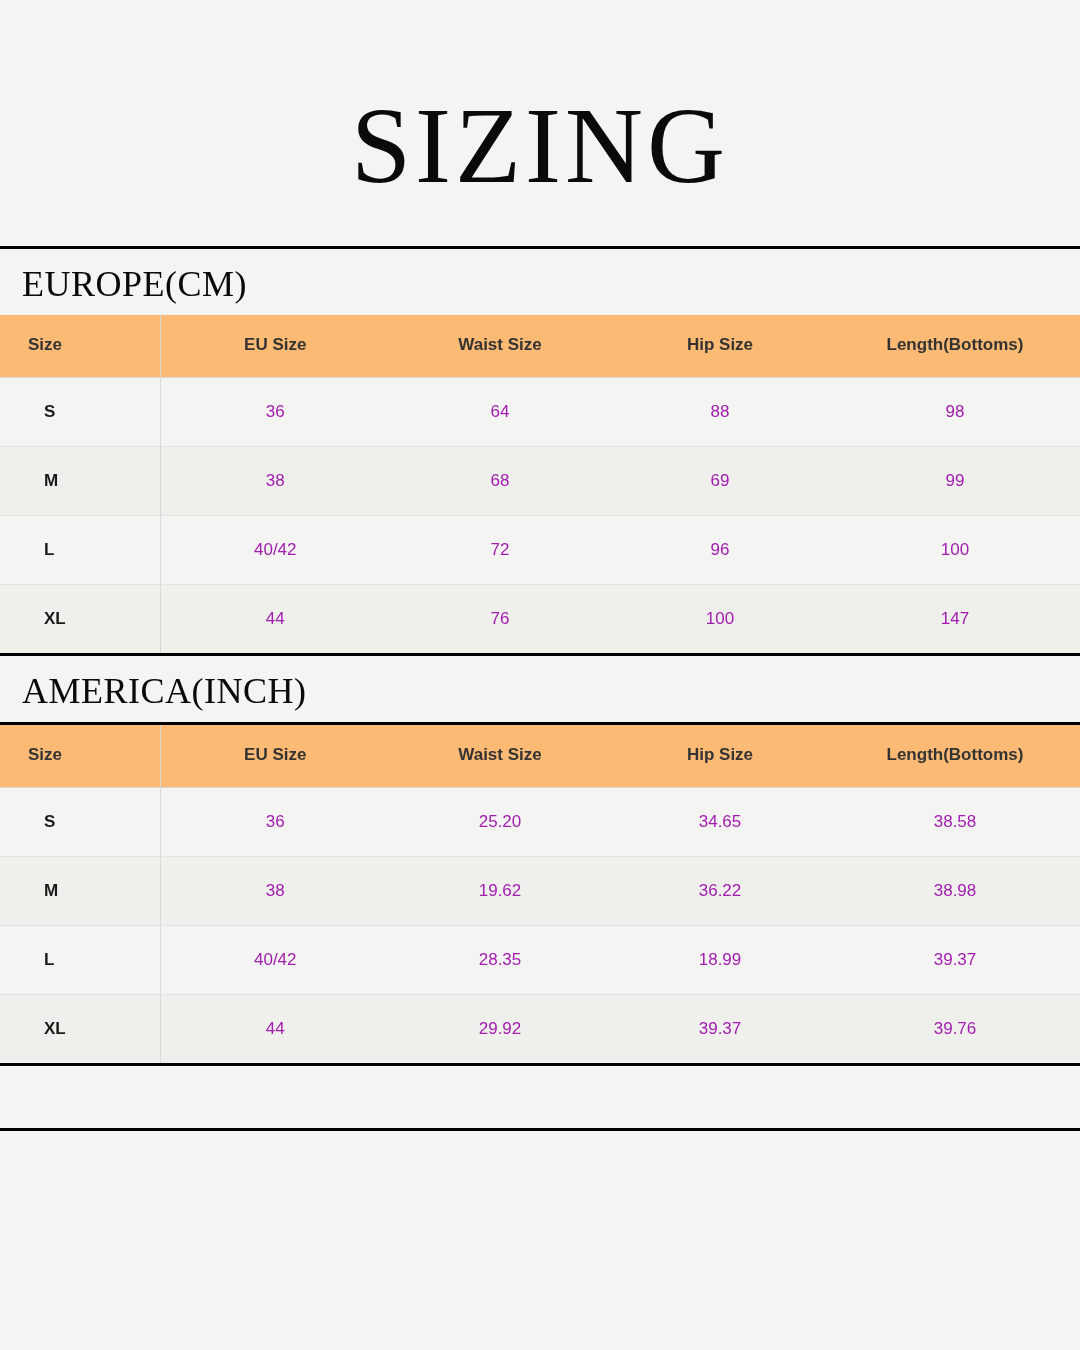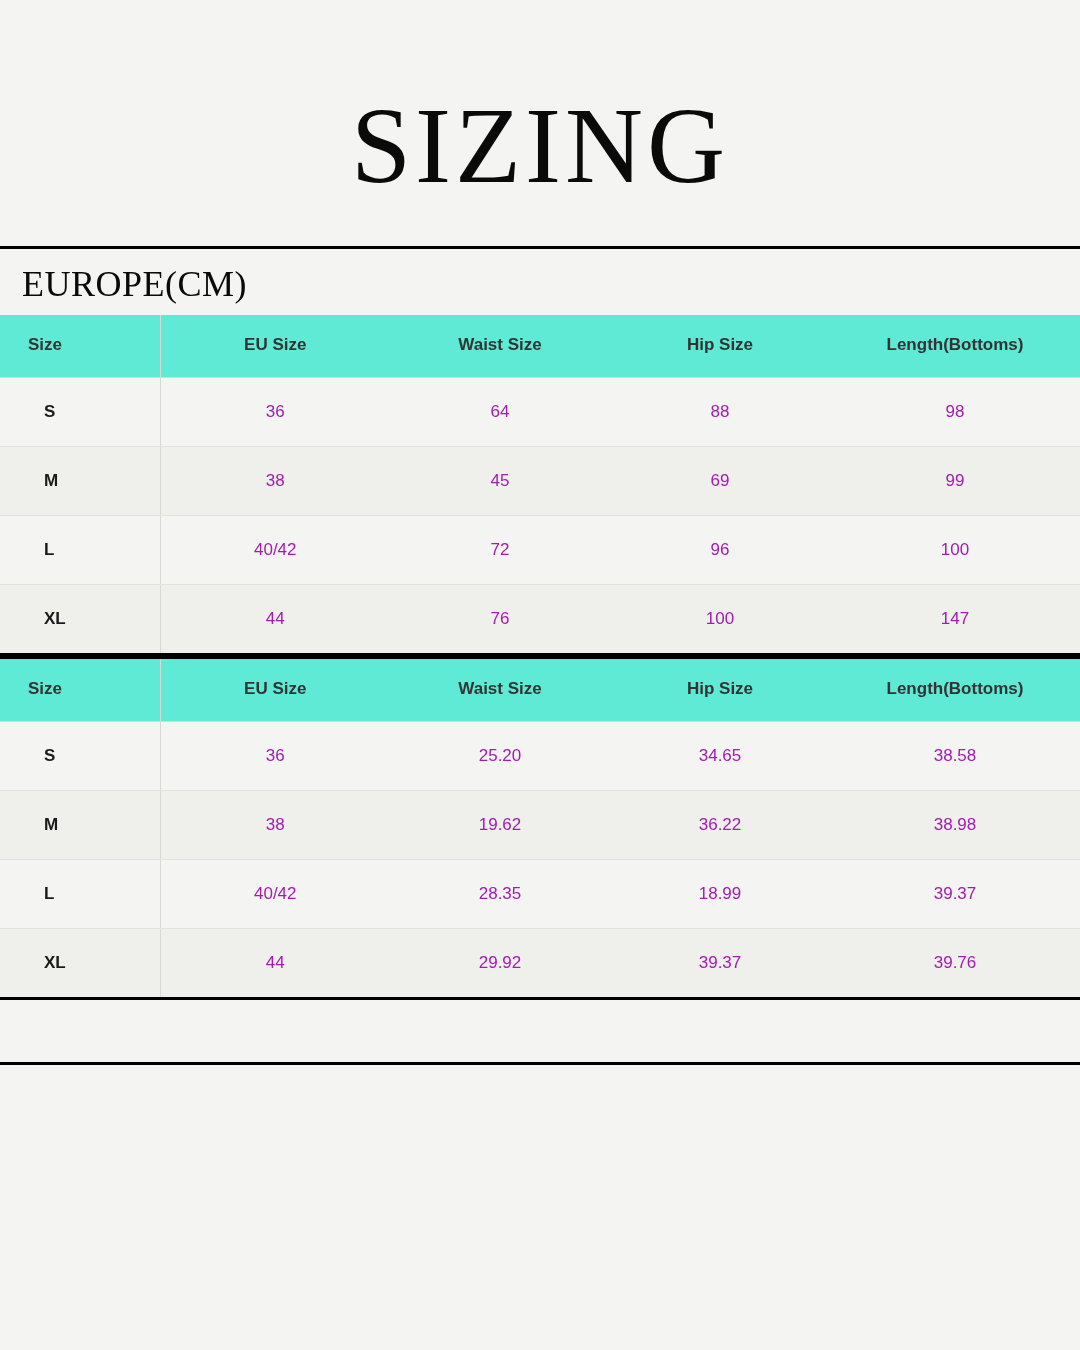--- a/index.html
+++ b/index.html
@@ -65,21 +65,21 @@
   table col.c2 { width: 220px; }
   table col.c3 { width: 220px; }
   table col.c4 { width: 250px; }
 
   thead th {
     font-size: 17px;
     font-weight: bold;
     color: #333333;
     padding: 20px 0 22px 0;
     text-align: center;
-    background: #5eead4;
+    background: #fdba74;
     border-bottom: 1px solid #d8d8d4;
   }
   thead th.first {
     text-align: left;
     padding-left: 28px;
     border-right: 1px solid #d8d8d4;
   }
 
   tbody td {
     font-size: 17px;
@@ -151,21 +151,21 @@
       <tr>
         <td class="first">S</td>
         <td>36</td>
         <td>64</td>
         <td>88</td>
         <td>98</td>
       </tr>
       <tr>
         <td class="first">M</td>
         <td>38</td>
-        <td>45</td>
+        <td>68</td>
         <td>69</td>
         <td>99</td>
       </tr>
       <tr>
         <td class="first">L</td>
         <td>40/42</td>
         <td>72</td>
         <td>96</td>
         <td>100</td>
       </tr>
@@ -174,20 +174,21 @@
         <td>44</td>
         <td>76</td>
         <td>100</td>
         <td>147</td>
       </tr>
     </tbody>
   </table>
 
   <div class="block-sep"></div>
 
+  <div class="section-heading">AMERICA(INCH)</div>
 
   <div class="rule"></div>
 
   <table>
     <colgroup>
       <col class="c0">
         <col class="c1">
         <col class="c2">
         <col class="c3">
         <col class="c4">

